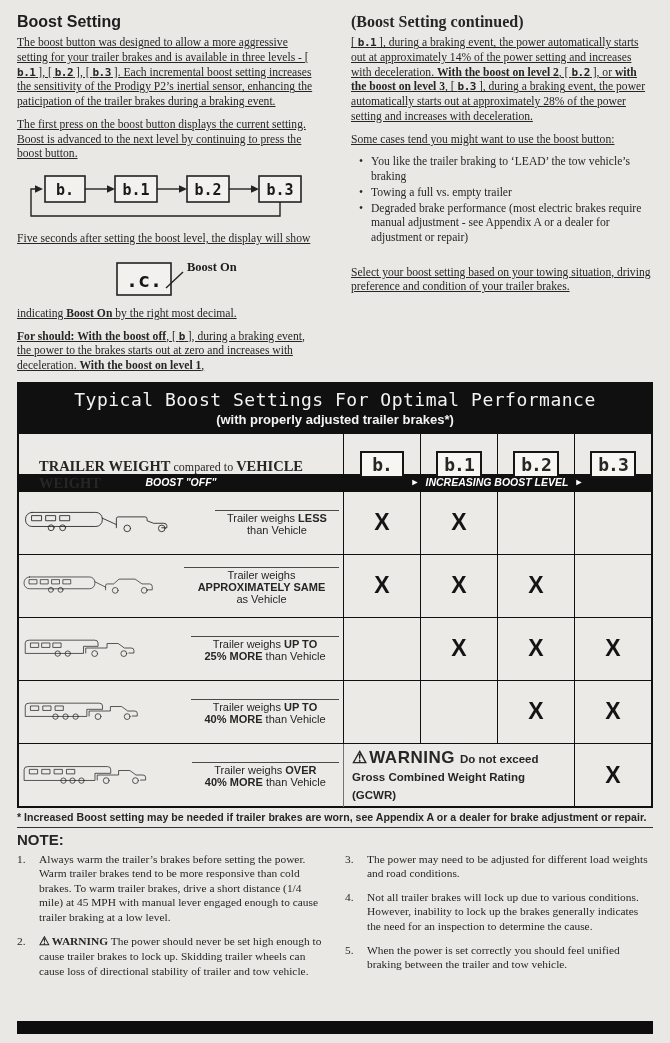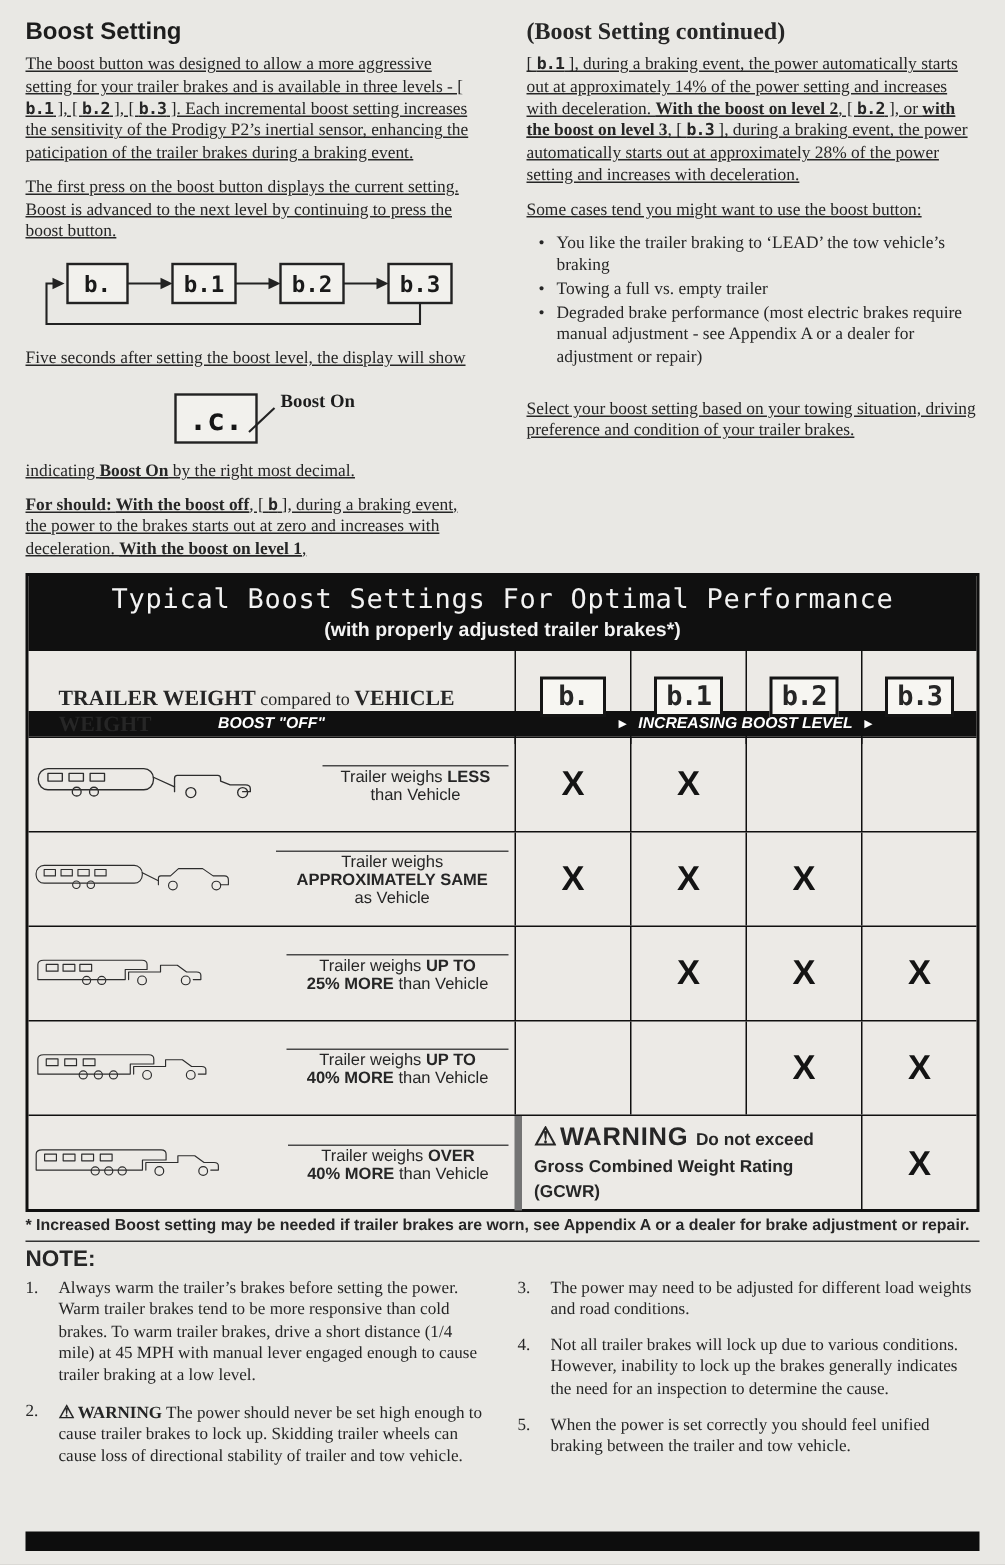--- a/index.html
+++ b/index.html
@@ -53,21 +53,21 @@
   .sh-span { grid-column:2 / 6; }
   .arrow-ic { font-style:normal; font-size:9px; }
   .tbl-row { border-top:1px solid #101010; height:62px; }
   .veh-cell { display:flex; flex-direction:row; align-items:center; justify-content:flex-end; padding:2px 4px 3px; }
   .veh { width:300px; height:38px; }
   .veh-stroke { stroke:#2d2d2d; stroke-width:1.4; fill:none; stroke-linejoin:round; stroke-linecap:round; }
   .row-label { font-family:"Liberation Sans", sans-serif; font-size:11px; text-align:center;
     border-top:1px solid #4a4a4a; padding:1px 10px 0; margin-top:1px; }
   .mark-cell { border-left:1px solid #101010; display:flex; align-items:center; justify-content:center;
     font-family:"Liberation Sans", sans-serif; font-weight:bold; font-size:23px; color:#141414; }
-  .warn-cell { grid-column:2 / 5; border-left:5px solid #737373; display:flex; align-items:center;
+  .warn-cell { grid-column:2 / 5; border-left:1px solid #737373; display:flex; align-items:center;
     padding:4px 8px; font-family:"Liberation Sans", sans-serif; line-height:1.12; }
   .warn-ic { font-size:17px; font-weight:bold; margin-right:2px; }
   .warn-label { font-size:17px; font-weight:bold; letter-spacing:0.5px; margin-right:5px; }
   .warn-text { font-size:11.5px; font-weight:bold; }
   .footnote { font-family:"Liberation Sans", sans-serif; font-weight:bold; font-size:10.6px;
     text-align:left; margin:3px 0 4px; }
   
   .notes { border-top:1.5px solid #333; padding-top:2px; }
   .notes-h { font-family:"Liberation Sans", sans-serif; font-weight:bold; font-size:15px; margin:1px 0 4px; }
   .notes-cols { display:flex; gap:20px; }

